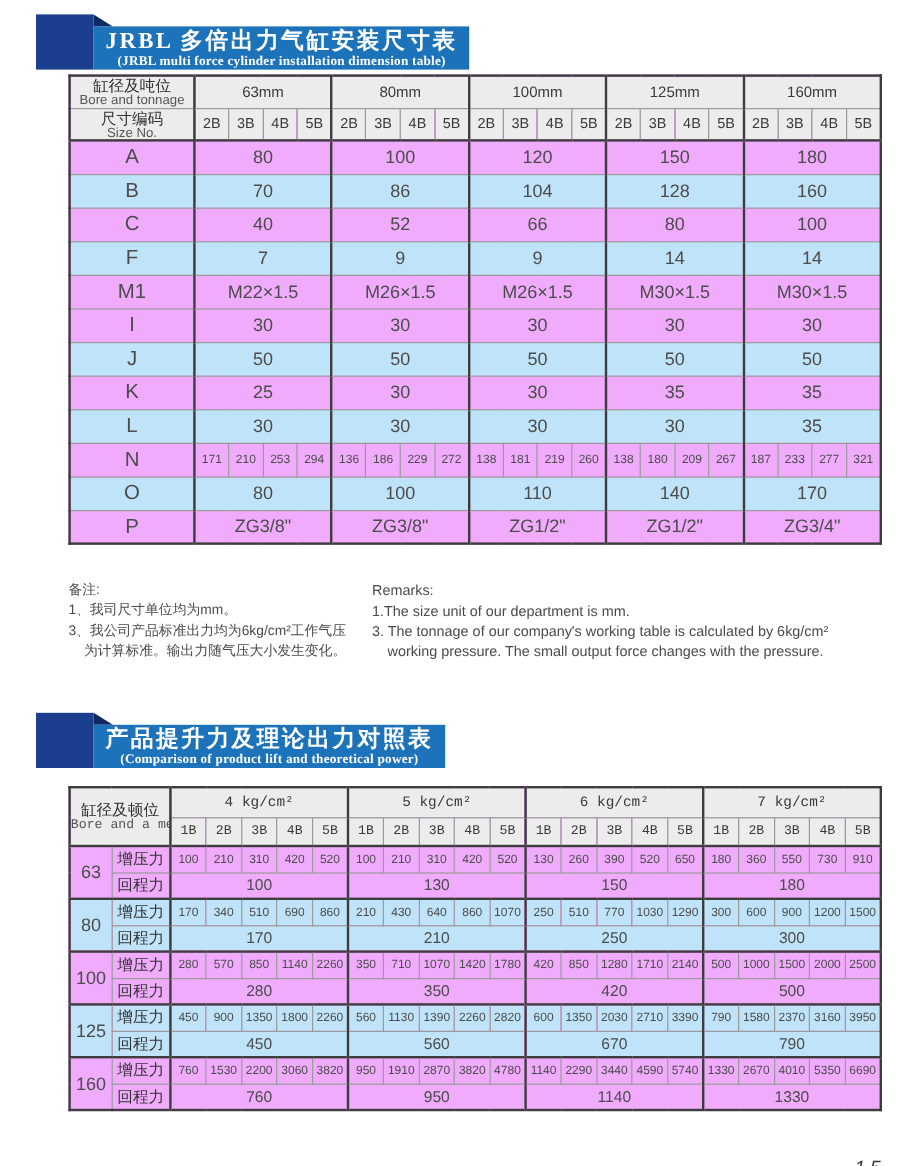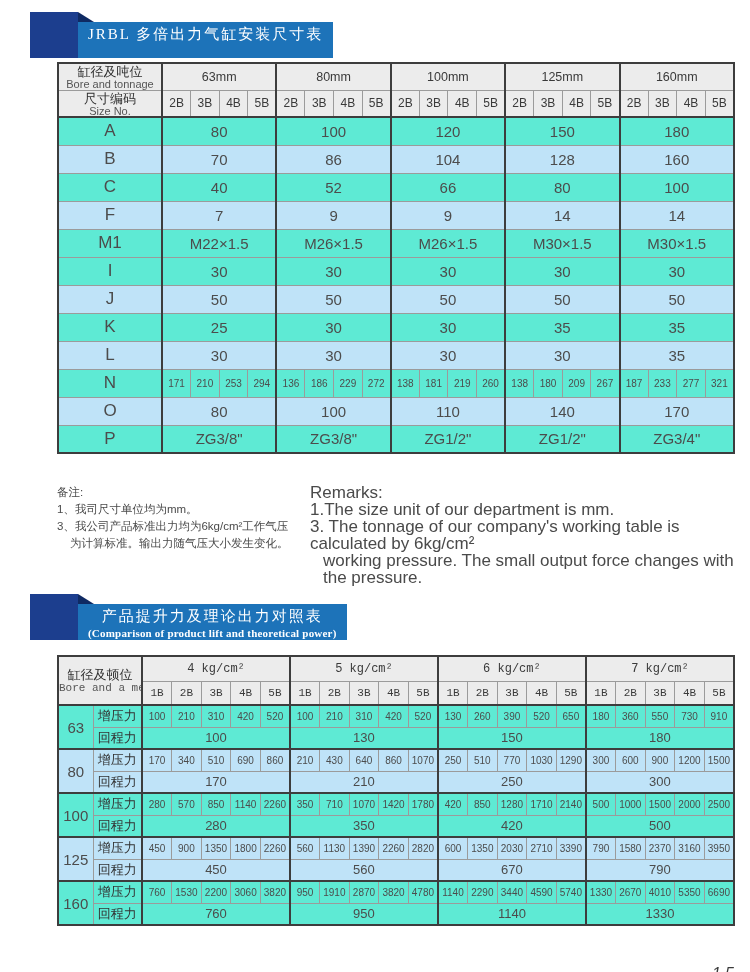--- a/index.html
+++ b/index.html
@@ -8,27 +8,27 @@
   .page { position:relative; width:750px; height:972px; background:#fff; overflow:hidden; }
 
   
   .banner { position:absolute; left:30px; }
   .ribbon-square { position:absolute; left:0; top:0; width:48px; height:46px; background:#1c3e8e; }
   .ribbon-fold { position:absolute; left:48px; top:0; width:0; height:0;
                  border-bottom:10px solid #0f2a63; border-right:16px solid transparent; }
   .banner-body { position:absolute; left:48px; top:10px; height:36px; background:#1d73b9;
                  color:#fff; text-align:center; padding:2px 10px 0 10px; white-space:nowrap;
                  font-family:"Liberation Serif","DejaVu Serif",serif; }
-  .banner-cn { font-size:15px; font-weight:normal; letter-spacing:2px; line-height:21px; }
+  .banner-cn { font-size:19px; font-weight:bold; letter-spacing:2px; line-height:21px; }
   .banner-en { font-size:11px; font-weight:bold; line-height:12px; letter-spacing:0.2px; }
   #banner1 { top:12px; width:380px; height:46px; }
   #banner2 { top:594px; width:340px; height:46px; }
 
   
-  table { border-collapse:collapse; table-layout:fixed; position:absolute; border:2px solid #3d3d3d; background:#5eead4;padding-left:16px; }
+  table { border-collapse:collapse; table-layout:fixed; position:absolute; border:2px solid #3d3d3d; background:#f0abfc;padding-left:16px; }
   td,th { border:1px solid #9b9b9b; text-align:center; vertical-align:middle;
           color:#4c4c4c; font-weight:normal; overflow:hidden; white-space:nowrap; }
   tr.hdr th { background:#ececec; }
   tr.hdr2 th { border-bottom:2px solid #3d3d3d; }
   tr.shade td { background:#bfe3f8; }
   .gb { border-left:2px solid #3d3d3d !important; }
   .lab { border-right:2px solid #3d3d3d !important; }
   .c1 { font-size:13px; color:#2f2f2f; line-height:15px; }
   .c2 { font-size:11px; color:#555; line-height:10px; }
 
@@ -38,21 +38,21 @@
   #table1 tr.hdr { height:27px; }
   #table1 .bore { font-size:12.5px; color:#3a3a3a; }
   #table1 .sz { font-size:12px; color:#3a3a3a; }
   #table1 .rowlabel { font-size:17px; }
   #table1 .val { font-size:15px; }
   #table1 .nval { font-size:10px; padding:0; }
 
   
   .remarks { position:absolute; top:484px; color:#4a4a4a; }
   #remarks-cn { left:57px; width:250px; font-size:11.5px; line-height:17px; }
-  #remarks-en { left:310px; width:430px; font-size:17px; line-height:17px; }
+  #remarks-en { left:310px; width:430px; font-size:12px; line-height:17px; }
   .remarks .indent { padding-left:13px; }
 
   
   #table2 { left:57px; top:655px; width:678px; }
   #table2 tr { height:22px; }
   #table2 tr.hdr { height:25px;font-family:Liberation Mono, monospace; }
   #table2 tr.hdr2 { height:24px; }
   #table2 .press { font-size:12px; color:#3a3a3a; }
   #table2 .sz { font-size:11px; color:#3a3a3a; }
   #table2 .bore-cell { font-size:15px;margin-top:40px; }
@@ -68,20 +68,21 @@
 </head>
 <body>
 
 <div class="page">
 
   <div class="banner" id="banner1">
     <div class="ribbon-square"></div>
     <div class="ribbon-fold"></div>
     <div class="banner-body">
       <div class="banner-cn">JRBL 多倍出力气缸安装尺寸表</div>
+      <div class="banner-en">(JRBL multi force cylinder installation dimension table)</div>
     </div>
   </div>
 
   <table id="table1">
       <colgroup>
         <col style="width:104px">
         <col>
         <col>
         <col>
         <col>

